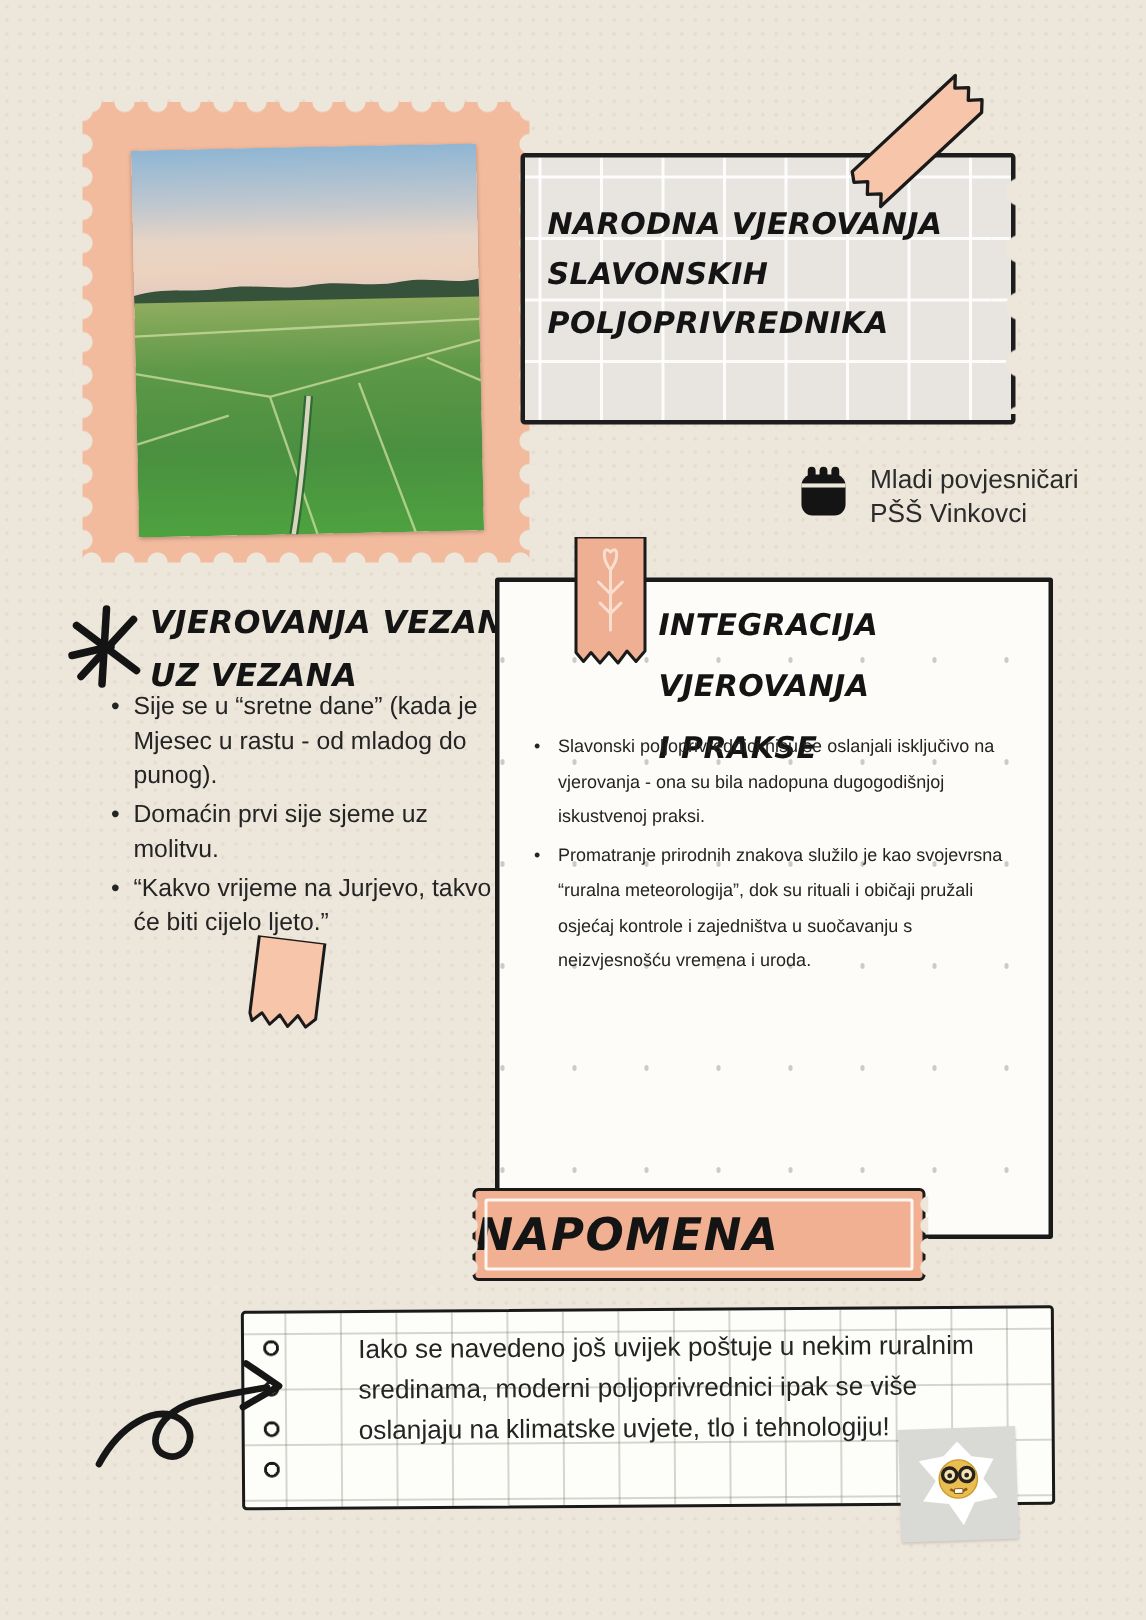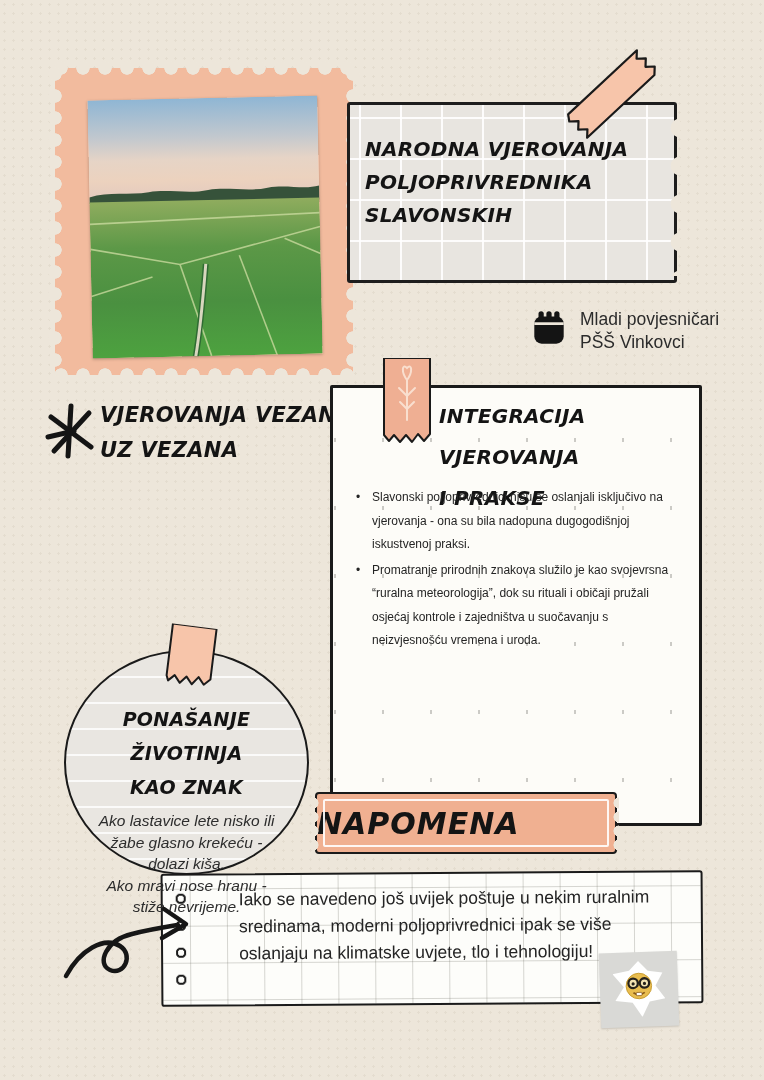--- a/index.html
+++ b/index.html
@@ -135,22 +135,22 @@
         <path d="M0 196 L62 178"></path>
         <path d="M196 142 L232 158"></path>
       </g>
       <path d="M116 166 C113 195 110 226 104 258" stroke="#2F6B33" stroke-width="6" fill="none"></path>
       <path d="M116 166 C113 195 110 226 104 258" stroke="#D8D6BE" stroke-width="3" fill="none"></path>
     </svg>
   </div>
 
   <div class="title-card">
     <div class="title-line marker">NARODNA VJEROVANJA</div>
+    <div class="title-line marker">SLAVONSKIH</div>
     <div class="title-line marker">POLJOPRIVREDNIKA</div>
-    <div class="title-line marker">SLAVONSKIH</div>
   </div>
   <svg class="title-tape" viewBox="0 0 112 36">
     <path d="M10 3 L104 3 L98 9 L105 15 L99 21 L106 27 L100 33 L8 33 L14 27 L7 21 L13 15 L6 9 Z" fill="#F7C5AA" stroke="#1a1a1a" stroke-width="2.2" stroke-linejoin="round"></path>
   </svg>
 
   <div class="byline">
     <svg viewBox="0 0 40 40">
       <rect x="6" y="8" width="28" height="26" rx="7" fill="#141414"></rect>
       <rect x="6" y="13.6" width="28" height="2.6" fill="#EDE6DA"></rect>
       <rect x="10" y="3" width="5" height="8" rx="2.5" fill="#141414"></rect>
@@ -168,20 +168,25 @@
       <line x1="27" y1="4" x2="24" y2="54"></line>
       <line x1="7" y1="15" x2="47" y2="45"></line>
       <line x1="45" y1="11" x2="10" y2="49"></line>
       <line x1="4" y1="35" x2="30" y2="29"></line>
     </g>
   </svg>
   <div class="sowing-heading marker">
     <div>VJEROVANJA VEZANA</div>
     <div>UZ VEZANA</div>
   </div>
+  <ul class="sowing-list">
+    <li>Sije se u “sretne dane” (kada je Mjesec u rastu - od mladog do punog).</li>
+    <li>Domaćin prvi sije sjeme uz molitvu.</li>
+    <li>“Kakvo vrijeme na Jurjevo, takvo će biti cijelo ljeto.”</li>
+  </ul>
 
   <div class="integration-card">
     <div class="integration-heading marker">
       <div>INTEGRACIJA VJEROVANJA</div>
       <div>I PRAKSE</div>
     </div>
     <ul class="integration-list">
       <li>Slavonski poljoprivrednici nisu se oslanjali isključivo na vjerovanja - ona su bila nadopuna dugogodišnjoj iskustvenoj praksi.</li>
       <li>Promatranje prirodnih znakova služilo je kao svojevrsna “ruralna meteorologija”, dok su rituali i običaji pružali osjećaj kontrole i zajedništva u suočavanju s neizvjesnošću vremena i uroda.</li>
     </ul>
@@ -200,30 +205,20 @@
     <div class="note-holes"></div>
     <div class="note-text">Iako se navedeno još uvijek poštuje u nekim ruralnim sredinama, moderni poljoprivrednici ipak se više oslanjaju na klimatske uvjete, tlo i tehnologiju!</div>
   </div>
 
   <div class="banner">
     <div class="scallop-l"></div>
     <div class="scallop-r"></div>
     <span class="banner-label marker">NAPOMENA</span>
   </div>
 
-  <div class="circle">
-    <div class="circle-heading marker">
-      <div>PONAŠANJE ŽIVOTINJA</div>
-      <div>KAO ZNAK</div>
-    </div>
-    <div class="circle-body">
-      <div>Ako lastavice lete nisko ili žabe glasno krekeću - dolazi kiša.</div>
-      <div>Ako mravi nose hranu - stiže nevrijeme.</div>
-    </div>
-  </div>
   <svg class="circle-tape" viewBox="0 0 48 62">
     <path d="M2 0 L46 0 L46 51 L40 57 L34 50 L28 58 L22 51 L16 58 L10 51 L4 57 L2 52 Z" fill="#F7C5AA" stroke="#1a1a1a" stroke-width="2" stroke-linejoin="round"></path>
   </svg>
 
   <svg class="arrow" viewBox="0 0 152 98">
     <path d="M6 80 C20 54 44 40 60 50 C74 59 64 80 50 74 C36 68 46 44 72 38 C92 33 106 31 118 29" fill="none" stroke="#161616" stroke-width="4.5" stroke-linecap="round"></path>
     <path d="M104 13 L126 28 L102 42" fill="none" stroke="#161616" stroke-width="4.5" stroke-linecap="round" stroke-linejoin="round"></path>
   </svg>
 
   <div class="emoji-card">

